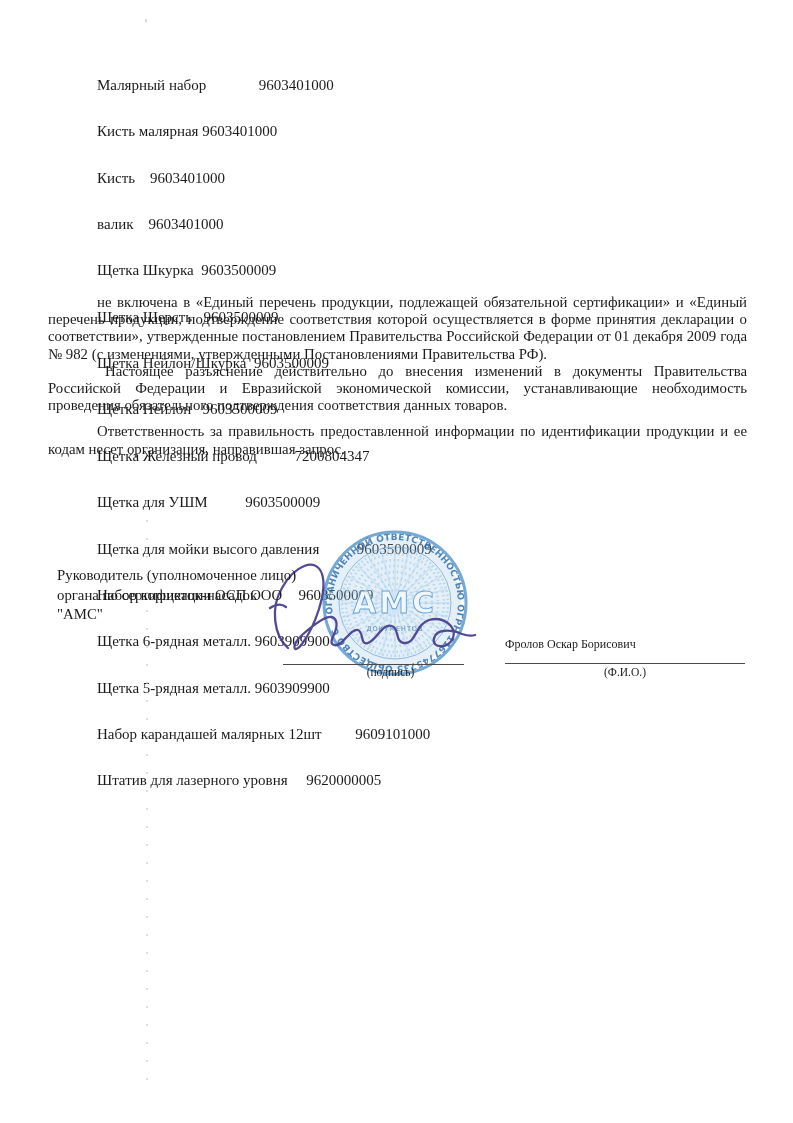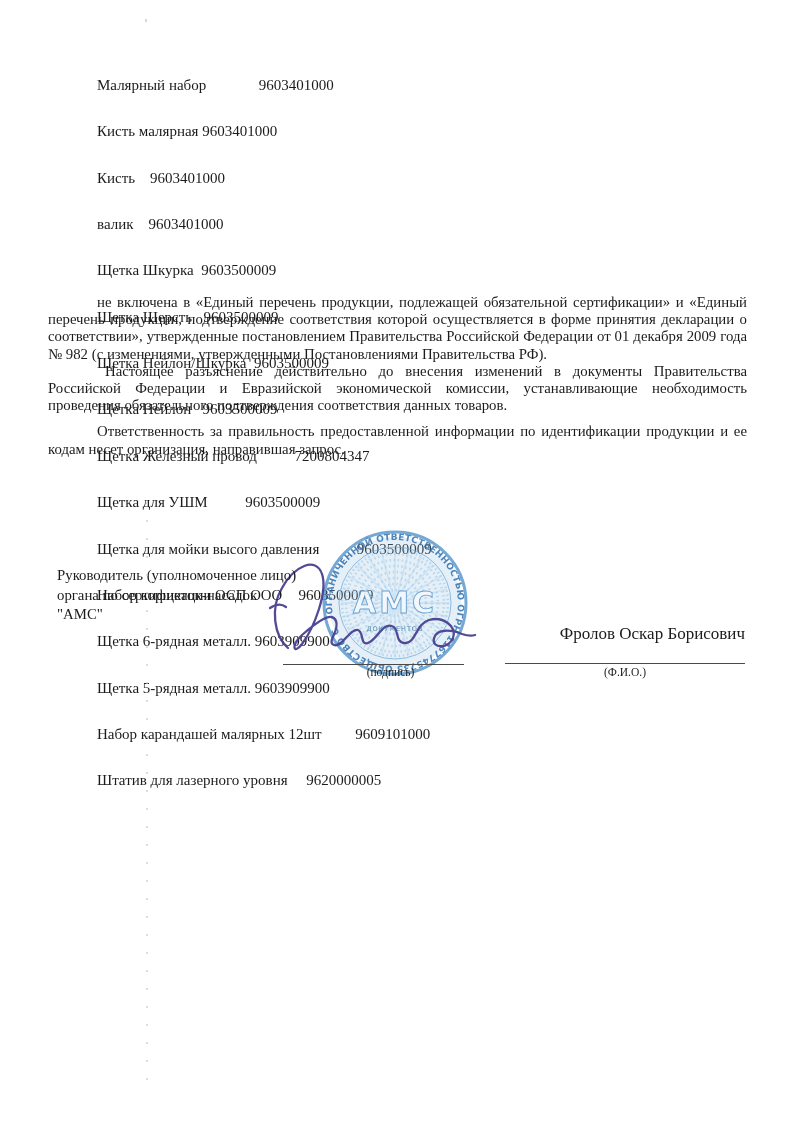--- a/index.html
+++ b/index.html
@@ -39,22 +39,22 @@
   .fio-line{left:505px;top:663px;width:240px;}
   .sign-caption{
     position:absolute;left:300px;top:666px;width:181px;
     text-align:center;font-size:11.5px;color:#222;
   }
   .fio-caption{
     position:absolute;left:505px;top:666px;width:240px;
     text-align:center;font-size:11.5px;color:#222;
   }
   .fio-name{
-    position:absolute;left:505px;top:624px;width:240px;
-    text-align:right;font-size:17px;
+    position:absolute;left:505px;top:637px;width:240px;
+    text-align:left;font-size:12px;
   }
   
   .stamp-svg{position:absolute;left:310px;top:518px;opacity:.93;}
   .signature-svg{position:absolute;left:266px;top:550px;}
   
   .scan-dots{
     position:absolute;left:146px;top:502px;width:2px;height:592px;
     background:repeating-linear-gradient(to bottom,#c7ccd4 0 2px,transparent 2px 18px);
     opacity:.65;
   }

